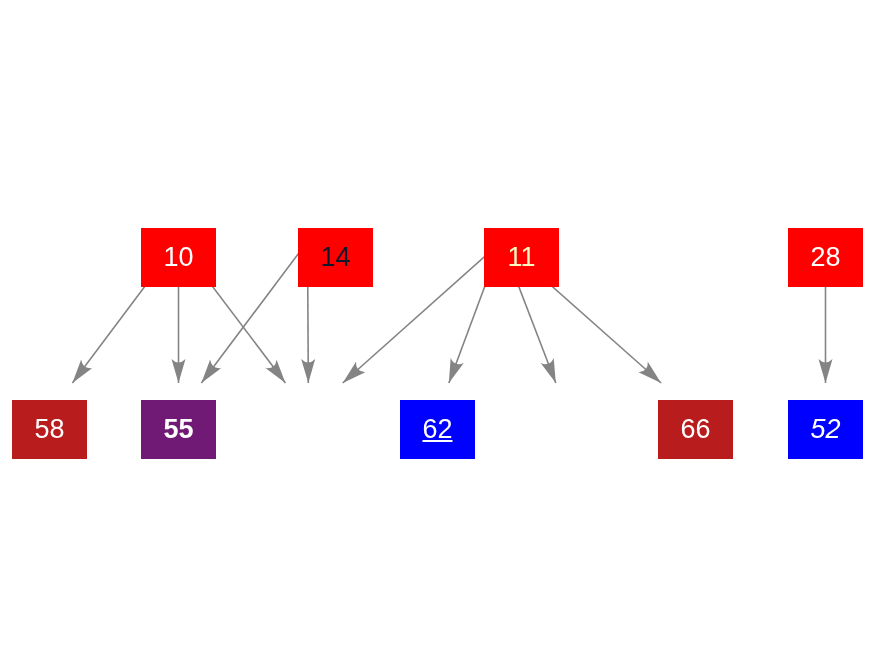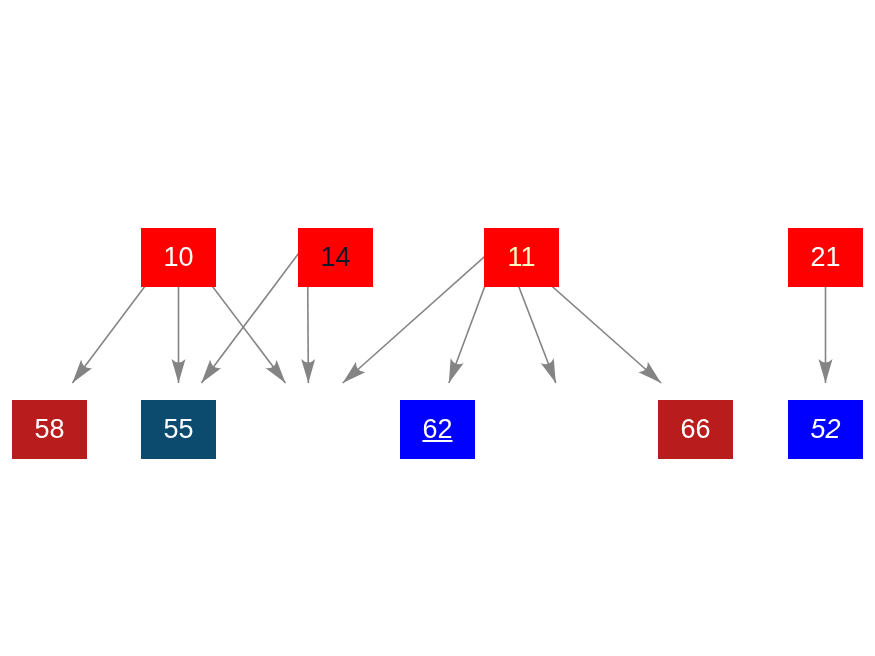--- a/index.html
+++ b/index.html
@@ -63,20 +63,20 @@
         <line x1="501.5" y1="241.5" x2="448.8488372093023" y2="383" stroke="#848484" stroke-width="1.6" marker-end="url(#arrowhead)"></line>
         <line x1="501.5" y1="241.5" x2="555.796511627907" y2="383" stroke="#848484" stroke-width="1.6" marker-end="url(#arrowhead)"></line>
         <line x1="501.5" y1="241.5" x2="661.0988372093024" y2="383" stroke="#848484" stroke-width="1.6" marker-end="url(#arrowhead)"></line>
         <line x1="825.5" y1="241.5" x2="825.5" y2="383" stroke="#848484" stroke-width="1.6" marker-end="url(#arrowhead)"></line>
       </g>
   </svg>
   <div id="nodes-layer">
       <div class="node" style="left: 141px; top: 212px; width: 75px; height: 59px; background: rgb(255, 0, 0); color: rgb(255, 255, 255);">10</div>
       <div class="node" style="left: 270px; top: 212px; width: 75px; height: 59px; background: rgb(255, 0, 0); color: #0f172a; margin-left: 28px;">14</div>
       <div class="node" style="left: 464px; top: 212px; width: 75px; height: 59px; background: rgb(255, 0, 0); color: #fef9c3; margin-left: 20px;">11</div>
-      <div class="node" style="left: 788px; top: 212px; width: 75px; height: 59px; background: rgb(255, 0, 0); color: rgb(255, 255, 255);">21</div>
+      <div class="node" style="left: 788px; top: 212px; width: 75px; height: 59px; background: rgb(255, 0, 0); color: rgb(255, 255, 255);">28</div>
       <div class="node" style="left: 12px; top: 384px; width: 75px; height: 59px; background: #b91c1c; color: rgb(255, 255, 255);">58</div>
-      <div class="node" style="left: 141px; top: 384px; width: 75px; height: 59px; background: #0c4a6e; color: rgb(255, 255, 255);">55</div>
+      <div class="node" style="left: 141px; top: 384px; width: 75px; height: 59px; background: #701a75; color: rgb(255, 255, 255); font-weight: bold;">55</div>
       <div class="node" style="left: 400px; top: 384px; width: 75px; height: 59px; background: rgb(0, 0, 255); color: #ffffff; text-decoration: underline;">62</div>
       <div class="node" style="left: 658px; top: 384px; width: 75px; height: 59px; background: #b91c1c; color: rgb(255, 255, 255);">66</div>
       <div class="node" style="left: 788px; top: 384px; width: 75px; height: 59px; background: rgb(0, 0, 255); color: rgb(255, 255, 255); font-style: italic;">52</div>
     </div>
 </div>
 
 </body></html>

